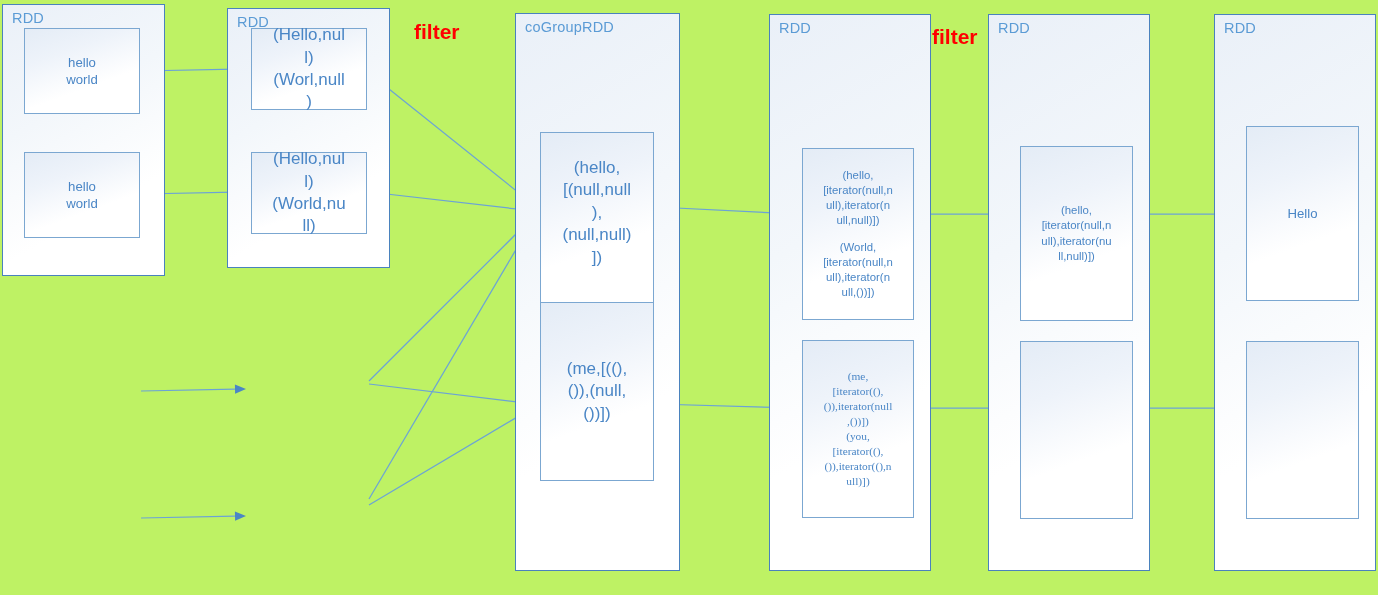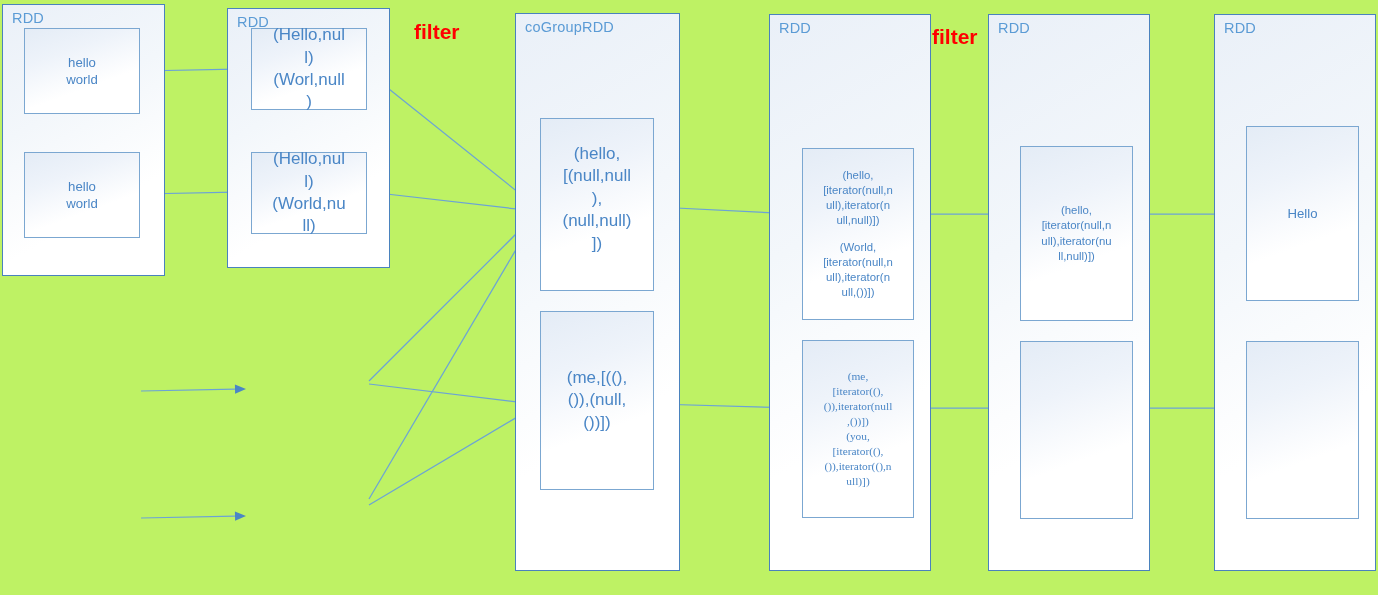--- a/index.html
+++ b/index.html
@@ -152,22 +152,22 @@
       <div class="rdd-container" style="left: 227px; top: 8px; width: 163px; height: 260px;">
         <div class="rdd-label">RDD</div>
       </div>
       <div class="part-box fs-sm" style="left: 251px; top: 28px; width: 116px; height: 82px;"><span>(Hello,null)
 (Worl,null)</span></div>
       <div class="part-box fs-sm" style="left: 251px; top: 152px; width: 116px; height: 82px;"><span>(Hello,null)
 (World,null)</span></div>
       <div class="rdd-container" style="left: 515px; top: 13px; width: 165px; height: 558px;">
         <div class="rdd-label">coGroupRDD</div>
       </div>
-      <div class="part-box fs-sm" style="left: 540px; top: 118px; width: 114px; height: 173px;"><div><span class="grp">(hello,[(null,null),(null,null)])</span><span class="gap"></span></div></div>
-      <div class="part-box fs-sm" style="left: 540px; top: 311px; width: 114px; height: 179px;"><div><span class="grp">(me,[((),()),(null,())])</span></div></div>
+      <div class="part-box fs-sm" style="left: 540px; top: 132px; width: 114px; height: 173px;"><div><span class="grp">(hello,[(null,null),(null,null)])</span><span class="gap"></span></div></div>
+      <div class="part-box fs-sm" style="left: 540px; top: 302px; width: 114px; height: 179px;"><div><span class="grp">(me,[((),()),(null,())])</span></div></div>
       <div class="rdd-container" style="left: 769px; top: 14px; width: 162px; height: 557px;">
         <div class="rdd-label">RDD</div>
       </div>
       <div class="part-box fs-xs" style="left: 802px; top: 128px; width: 112px; height: 172px;"><div><span class="grp">(hello,[iterator(null,null),iterator(null,null)])</span><span class="gap"></span><span class="grp">(World,[iterator(null,null),iterator(null,())])</span></div></div>
       <div class="part-box fs-xs" style="left: 802px; top: 320px; width: 112px; height: 178px; font-family: Liberation Serif, serif;"><div><span class="grp">(me,[iterator((),()),iterator(null,())])</span><span class="grp">(you,[iterator((),()),iterator((),null)])</span></div></div>
       <div class="rdd-container" style="left: 988px; top: 14px; width: 162px; height: 557px;">
         <div class="rdd-label">RDD</div>
       </div>
       <div class="part-box fs-xs" style="left: 1020px; top: 126px; width: 113px; height: 175px;"><span>(hello,[iterator(null,null),iterator(null,null)])</span></div>
       <div class="part-box fs-xs" style="left: 1020px; top: 321px; width: 113px; height: 178px;"><span></span></div>

